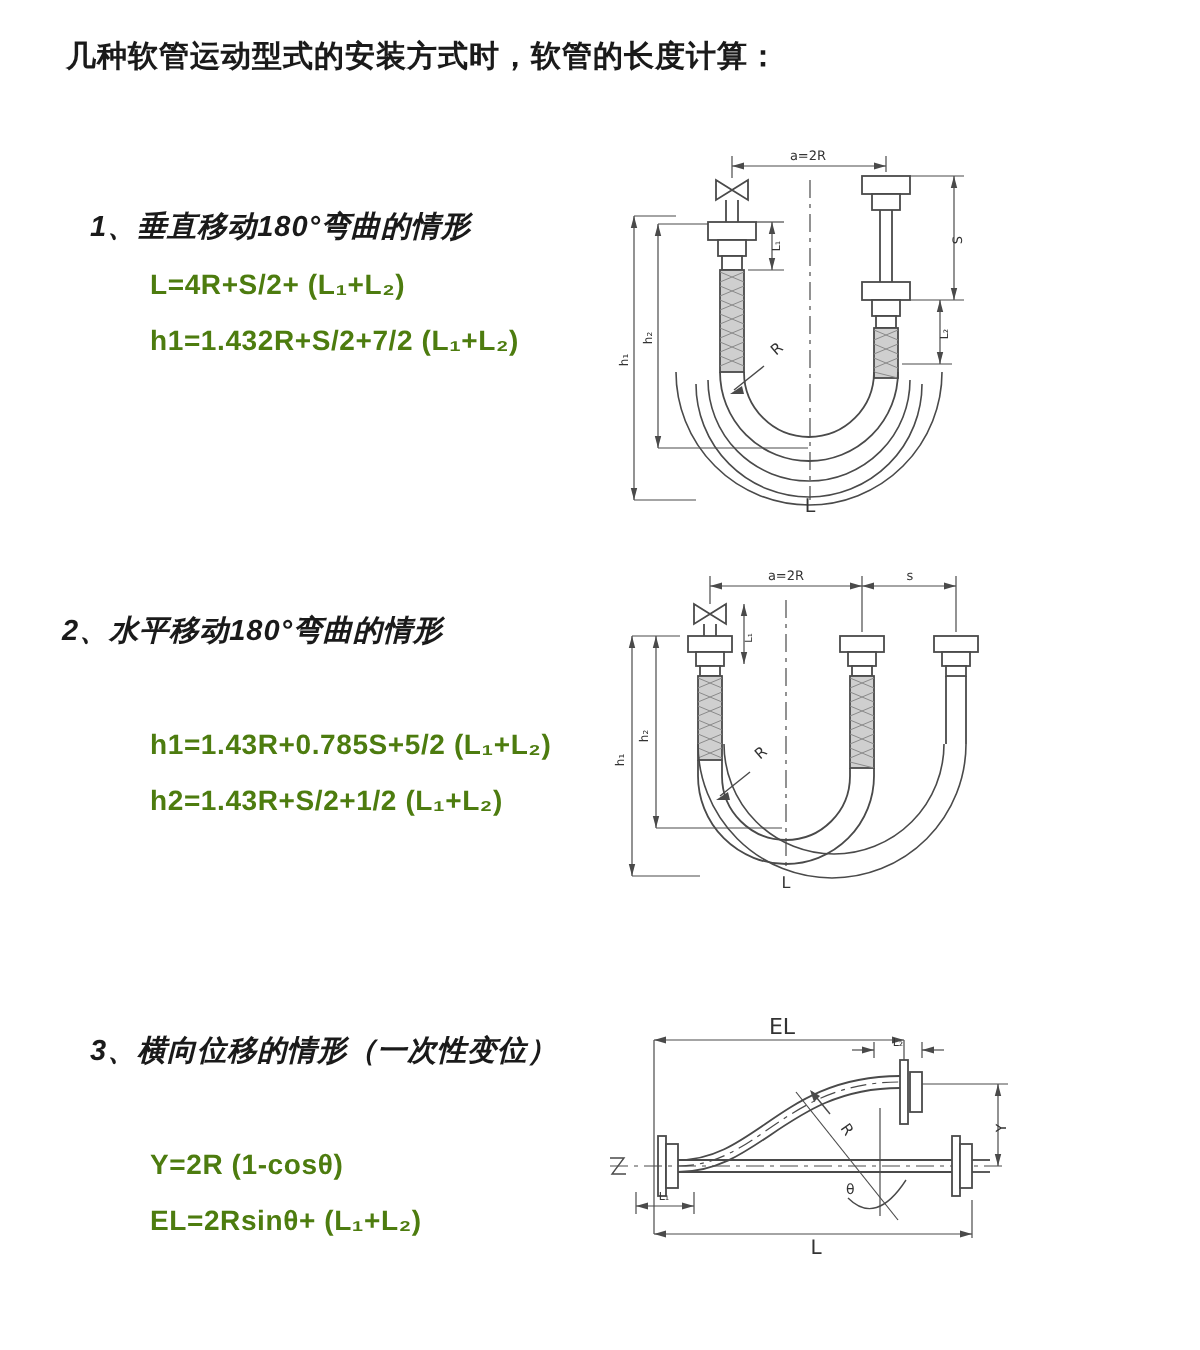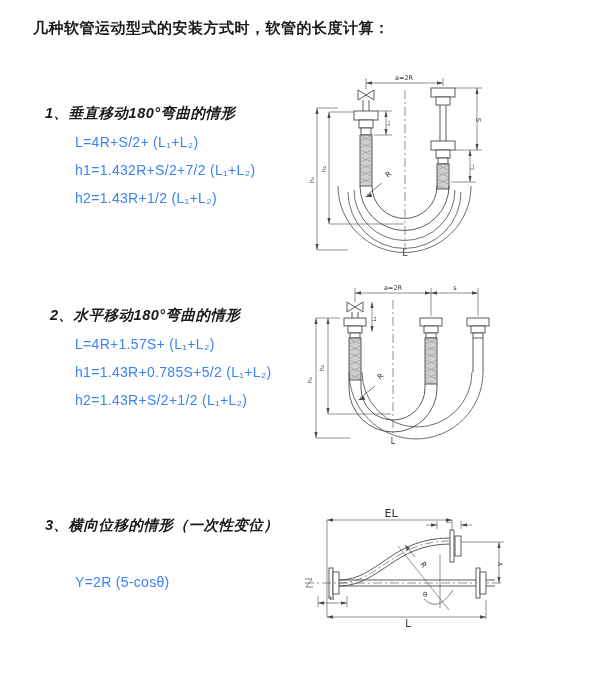--- a/index.html
+++ b/index.html
@@ -1,34 +1,33 @@
 <!DOCTYPE html>
 <html><head>
 <meta charset="utf-8">
 <style>
   html,body{margin:0;padding:0;background:#ffffff;}
   .page{position:relative;width:576px;height:675px;background:#ffffff;overflow:hidden;
         font-family:"Liberation Sans","DejaVu Sans",sans-serif;color:#1a1a1a;}
   .title{position:absolute;left:33px;top:19px;font-size:15px;font-weight:bold;letter-spacing:.5px;}
   .sec-heading{position:absolute;font-size:14.5px;font-weight:bold;letter-spacing:.5px;font-style:italic;}
-  .formula{position:absolute;font-size:14px;letter-spacing:.3px;color:#3b82f6;}
+  .formula{position:absolute;font-size:14px;letter-spacing:.3px;color:#4d7c0f;font-weight:bold;}
   .diagram{position:absolute;}
   svg text{font-family:"DejaVu Sans","Liberation Sans",sans-serif;fill:#333;}
 </style>
 </head>
 <body>
 
 <div class="page">
 
   <div class="title">几种软管运动型式的安装方式时，软管的长度计算：</div>
 
   <div class="sec-heading" style="left:45px;top:104px">1、垂直移动180°弯曲的情形</div>
   <div class="formula" style="left:75px;top:134px">L=4R+S/2+ (L₁+L₂)</div>
   <div class="formula" style="left:75px;top:162px">h1=1.432R+S/2+7/2 (L₁+L₂)</div>
-  <div class="formula" style="left:75px;top:190px">h2=1.43R+1/2 (L₁+L₂)</div>
 
   <svg class="diagram" style="left:308px;top:64px" width="280" height="195" viewBox="0 0 280 195">
     <g stroke="#4a4a4a" stroke-width="0.9" fill="none">
 
       <line x1="97" y1="26" x2="97" y2="186" stroke-dasharray="9 3 2 3" stroke-width="0.6"></line>
 
       <line x1="58" y1="25" x2="58" y2="14" stroke-width="0.6"></line>
       <line x1="135" y1="22" x2="135" y2="14" stroke-width="0.6"></line>
       <line x1="58" y1="19" x2="135" y2="19" stroke-width="0.6"></line>
       <polygon points="58,19 64,17.2 64,20.8" fill="#4a4a4a" stroke="none"></polygon>
@@ -95,22 +94,21 @@
     <text x="96" y="16" font-size="6.5" text-anchor="middle">a=2R</text>
     <text x="173" y="56" font-size="6.5" text-anchor="middle" transform="rotate(-90 173 56)">S</text>
     <text x="166" y="103" font-size="5.5" text-anchor="middle" transform="rotate(-90 166 103)">L₂</text>
     <text x="82" y="59" font-size="5.5" text-anchor="middle" transform="rotate(-90 82 59)">L₁</text>
     <text x="6" y="116" font-size="6" text-anchor="middle" transform="rotate(-90 6 116)">h₁</text>
     <text x="18" y="105" font-size="6" text-anchor="middle" transform="rotate(-90 18 105)">h₂</text>
     <text x="80" y="114" font-size="7.5" transform="rotate(-40 80 114)">R</text>
     <text x="97" y="192" font-size="9.5" text-anchor="middle">L</text>
   </svg>
 
-  <div class="sec-heading" style="left:50px;top:306px">2、水平移动180°弯曲的情形</div>
-  <div class="formula" style="left:75px;top:336px">L=4R+1.57S+ (L₁+L₂)</div>
+  <div class="sec-heading" style="left:31px;top:306px">2、水平移动180°弯曲的情形</div>
   <div class="formula" style="left:75px;top:364px">h1=1.43R+0.785S+5/2 (L₁+L₂)</div>
   <div class="formula" style="left:75px;top:392px">h2=1.43R+S/2+1/2 (L₁+L₂)</div>
 
   <svg class="diagram" style="left:306px;top:276px" width="292" height="172" viewBox="0 0 292 172">
     <g stroke="#4a4a4a" stroke-width="0.9" fill="none">
 
       <line x1="87" y1="24" x2="87" y2="158" stroke-dasharray="9 3 2 3" stroke-width="0.6"></line>
 
       <line x1="49" y1="26" x2="49" y2="12" stroke-width="0.6"></line>
       <line x1="125" y1="40" x2="125" y2="12" stroke-width="0.6"></line>
@@ -176,21 +174,22 @@
     <text x="87" y="14" font-size="6.5" text-anchor="middle">a=2R</text>
     <text x="149" y="14" font-size="6.5" text-anchor="middle">s</text>
     <text x="70" y="43" font-size="5" text-anchor="middle" transform="rotate(-90 70 43)">L₁</text>
     <text x="6" y="104" font-size="6" text-anchor="middle" transform="rotate(-90 6 104)">h₁</text>
     <text x="18" y="92" font-size="6" text-anchor="middle" transform="rotate(-90 18 92)">h₂</text>
     <text x="74" y="104" font-size="7.5" transform="rotate(-40 74 104)">R</text>
     <text x="87" y="168" font-size="8" text-anchor="middle">L</text>
   </svg>
 
   <div class="sec-heading" style="left:45px;top:516px">3、横向位移的情形（一次性变位）</div>
-  <div class="formula" style="left:75px;top:574px">Y=2R (5-cosθ)</div>
+  <div class="formula" style="left:75px;top:574px">Y=2R (1-cosθ)</div>
+  <div class="formula" style="left:75px;top:602px">EL=2Rsinθ+ (L₁+L₂)</div>
 
   <svg class="diagram" style="left:298px;top:496px" width="300" height="148" viewBox="0 0 300 148">
     <g stroke="#4a4a4a" stroke-width="0.9" fill="none">
 
       <line x1="29" y1="24" x2="154" y2="24" stroke-width="0.6"></line>
       <polygon points="29,24 35,22.2 35,25.8" fill="#4a4a4a" stroke="none"></polygon>
       <polygon points="154,24 148,22.2 148,25.8" fill="#4a4a4a" stroke="none"></polygon>
       <line x1="29" y1="24" x2="29" y2="121" stroke-width="0.6"></line>
       <line x1="154" y1="24" x2="154" y2="34" stroke-width="0.6"></line>
 

